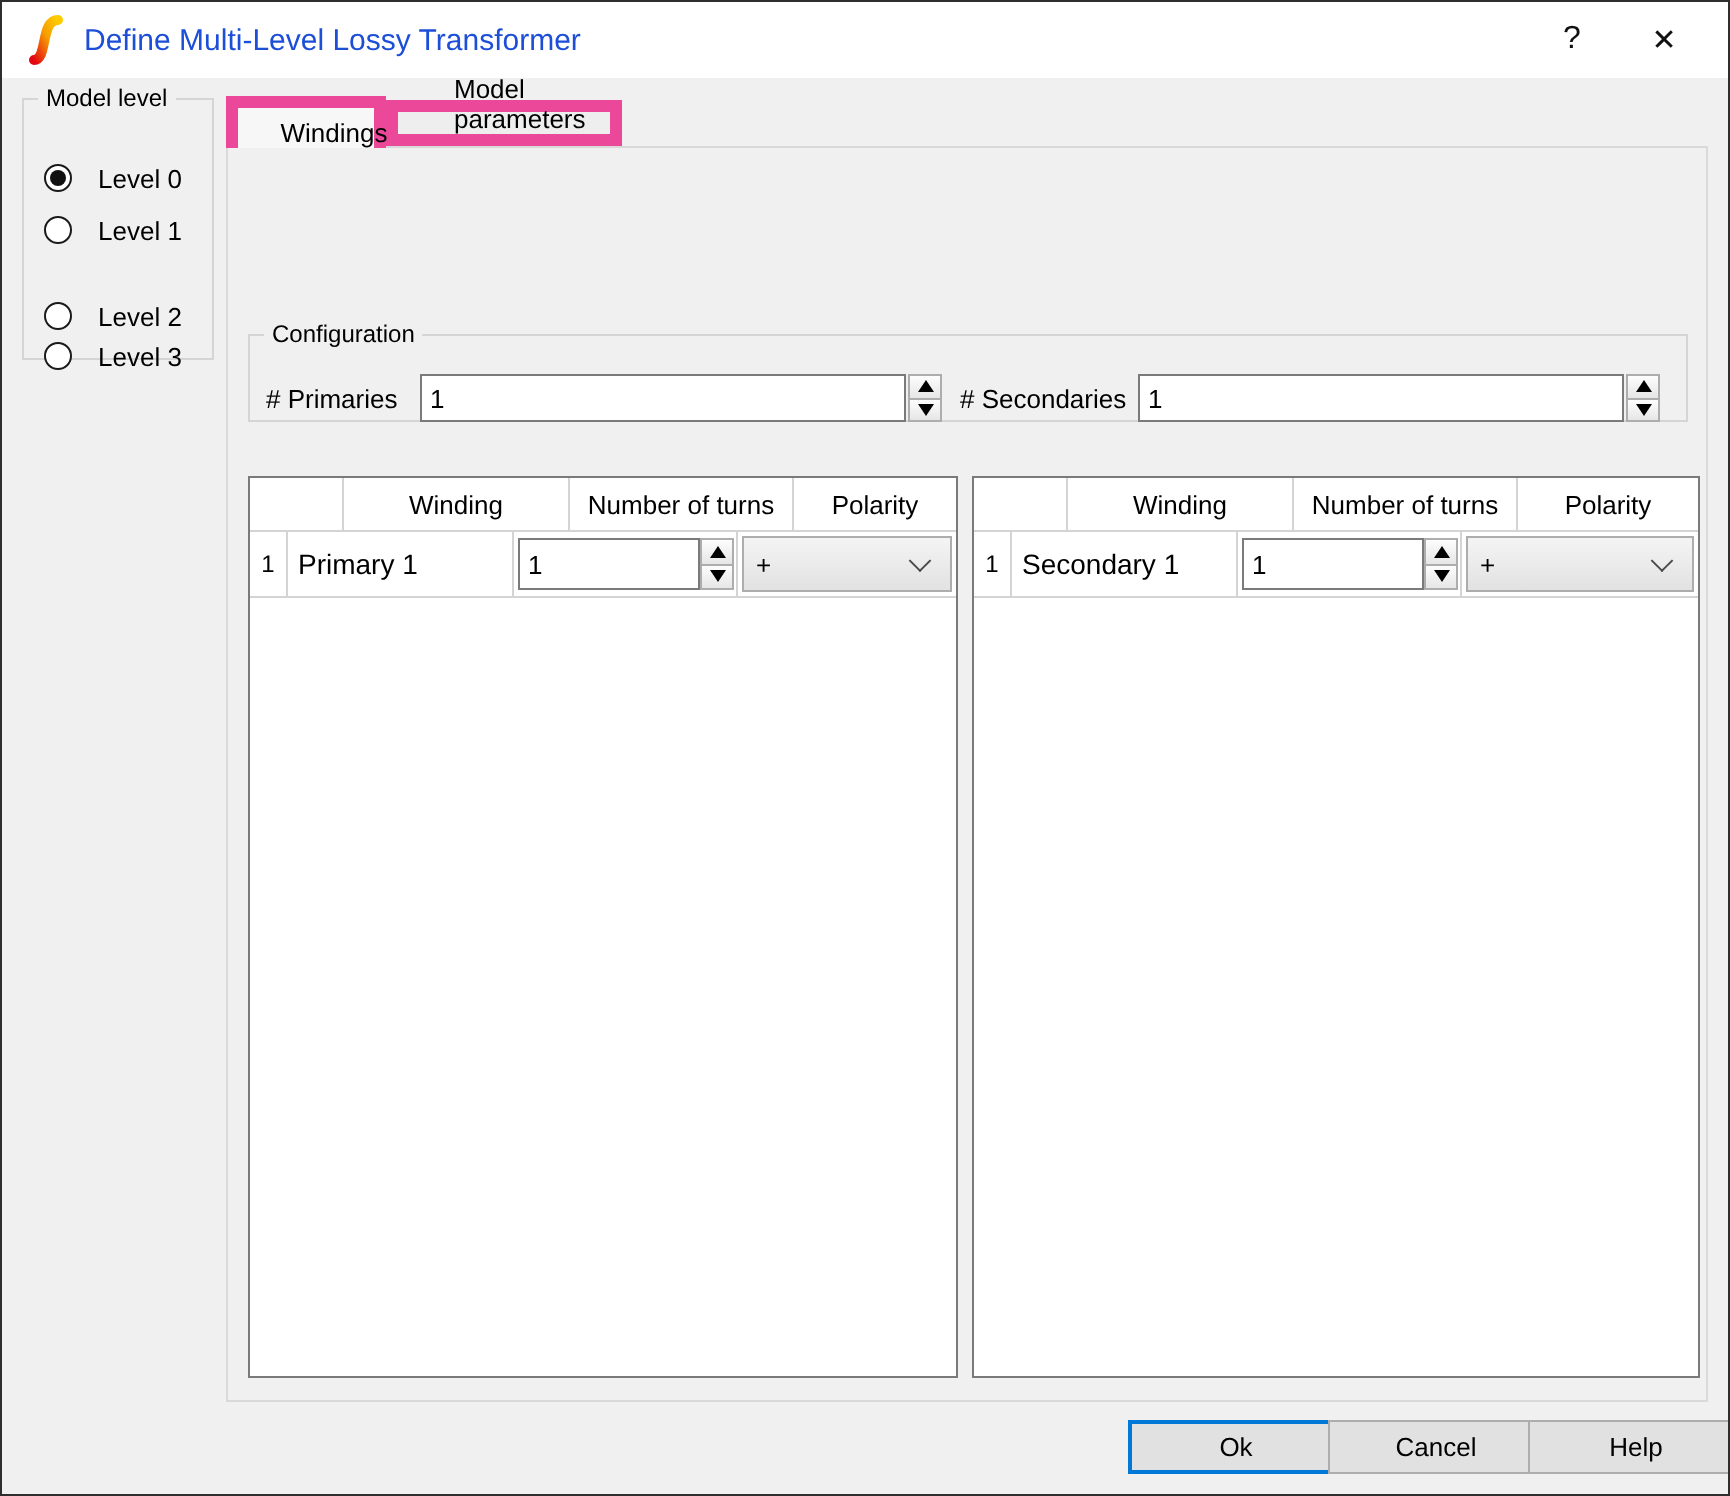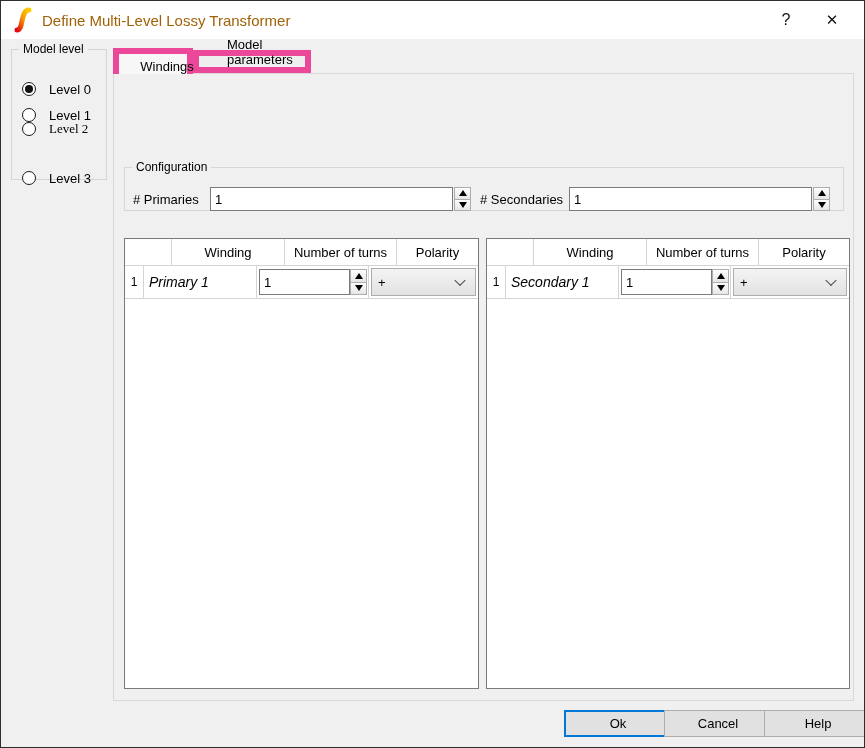--- a/index.html
+++ b/index.html
@@ -6,21 +6,21 @@
   html,body { background:#cfcfcf; }
   .window {
     position:relative; width:865px; height:748px;
     border:1px solid #2e2e2e; background:#f0f0f0;
     font-family:"Liberation Sans", sans-serif; font-size:13px; color:#000;
     overflow:hidden;
   }
   
   .titlebar { position:absolute; top:0; left:0; right:0; height:38px; background:#ffffff; display:flex; align-items:center; }
   .title-icon { margin-left:12px; width:20px; height:26px; display:flex; align-items:center; }
-  .title-text { margin-left:9px; font-size:15px; color:#a16207; }
+  .title-text { margin-left:9px; font-size:15px; color:#1d4ed8; }
   .tb-btn { position:absolute; top:3px; width:32px; height:32px; display:flex; align-items:center; justify-content:center; color:#111; cursor:default; }
   .tb-help { right:62px; font-size:16px; }
   .tb-close { right:16px; font-size:15px; }
   
   .groupbox { position:absolute; border:1px solid #d5d5d5; background:#f0f0f0; }
   .legend { position:absolute; top:-8px; left:7px; background:#f0f0f0; padding:0 4px; font-size:12px; color:#000; white-space:nowrap; }
   
   .model-level { left:10px; top:48px; width:96px; height:131px; }
   .radio-row { position:absolute; left:10px; height:20px; display:flex; align-items:center; gap:13px; cursor:default; }
   .radio-circle { width:14px; height:14px; border:1px solid #1a1a1a; border-radius:50%; background:#fff; flex:0 0 auto; }
@@ -47,21 +47,21 @@
   .tbl-left { left:10px; width:355px; }
   .tbl-right { left:372px; width:364px; }
   .tbl-header { display:flex; height:27px; border-bottom:1px solid #d4d4d4;padding-left:28px; }
   .th { display:flex; align-items:center; justify-content:center; font-size:13px; font-weight:normal; }
   .col-num { width:18px; flex:0 0 auto; }
   .col-wind { width:113px; flex:0 0 auto; border-left:1px solid #d4d4d4; }
   .col-turn { width:112px; flex:0 0 auto; border-left:1px solid #d4d4d4; }
   .col-pol { flex:1 1 auto; border-left:1px solid #d4d4d4; }
   .tbl-row { display:flex; height:33px; border-bottom:1px solid #d4d4d4; align-items:stretch; }
   .row-num { display:flex; align-items:center; justify-content:center; font-size:12px; }
-  .cell-wind { display:flex; align-items:center; padding-left:5px; font-size:14px;font-style:italic; }
+  .cell-wind { display:flex; align-items:center; padding-left:5px; font-size:14px; }
   .cell-turn { display:flex; align-items:center; padding:2px 1px 2px 2px; }
   .cell-turn .tfield { flex:1 1 auto; height:26px; min-width:0; border:1px solid #7a7a7a; background:#fff; font-family:"Liberation Sans",sans-serif; font-size:13px; padding:0 4px; outline:none; }
   .cell-turn .tspin { flex:0 0 17px; height:26px; display:flex; flex-direction:column; }
   .cell-pol { display:flex; align-items:stretch; padding:2px; }
   .combo { flex:1 1 auto; border:1px solid #adadad; background:linear-gradient(#f4f4f4,#e2e2e2); display:flex; align-items:center; padding-left:6px; position:relative; font-size:13px; cursor:default; }
   .chev { position:absolute; right:11px; top:50%; width:8px; height:8px; border-right:1.5px solid #4a4a4a; border-bottom:1.5px solid #4a4a4a; transform:translateY(-70%) rotate(45deg); }
   
   .btn { position:absolute; top:709px; width:108px; height:27px; background:#e1e1e1; border:1px solid #adadad; display:flex; align-items:center; justify-content:center; font-size:13px; cursor:default; }
   .btn-ok { left:563px; border:2px solid #0078d7; }
   .btn-cancel { left:663px; }
@@ -93,21 +93,21 @@
   <div class="groupbox model-level">
     <span class="legend">Model level</span>
     <div class="radio-row" style="top:29px;">
       <span class="radio-circle checked"></span>
       <span class="radio-label">Level 0</span>
     </div>
     <div class="radio-row" style="top:55px;">
       <span class="radio-circle"></span>
       <span class="radio-label">Level 1</span>
     </div>
-    <div class="radio-row" style="top:69px;font-family:Liberation Serif, serif;">
+    <div class="radio-row" style="top:98px;">
       <span class="radio-circle"></span>
       <span class="radio-label">Level 2</span>
     </div>
     <div class="radio-row" style="top:118px;">
       <span class="radio-circle"></span>
       <span class="radio-label">Level 3</span>
     </div>
   </div>
 
   <div class="tab tab-windings">

